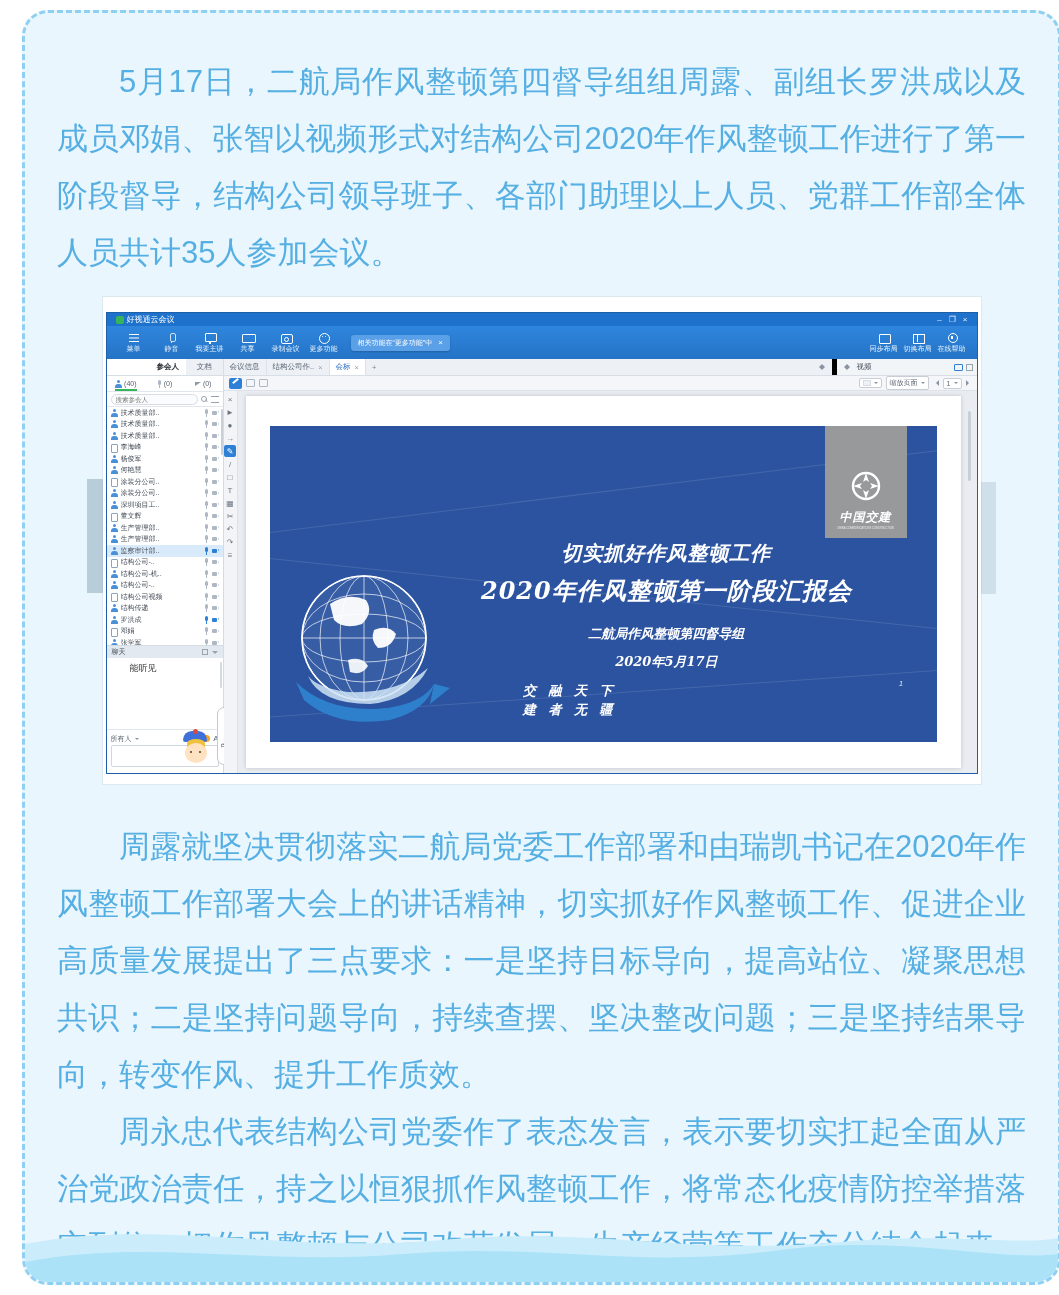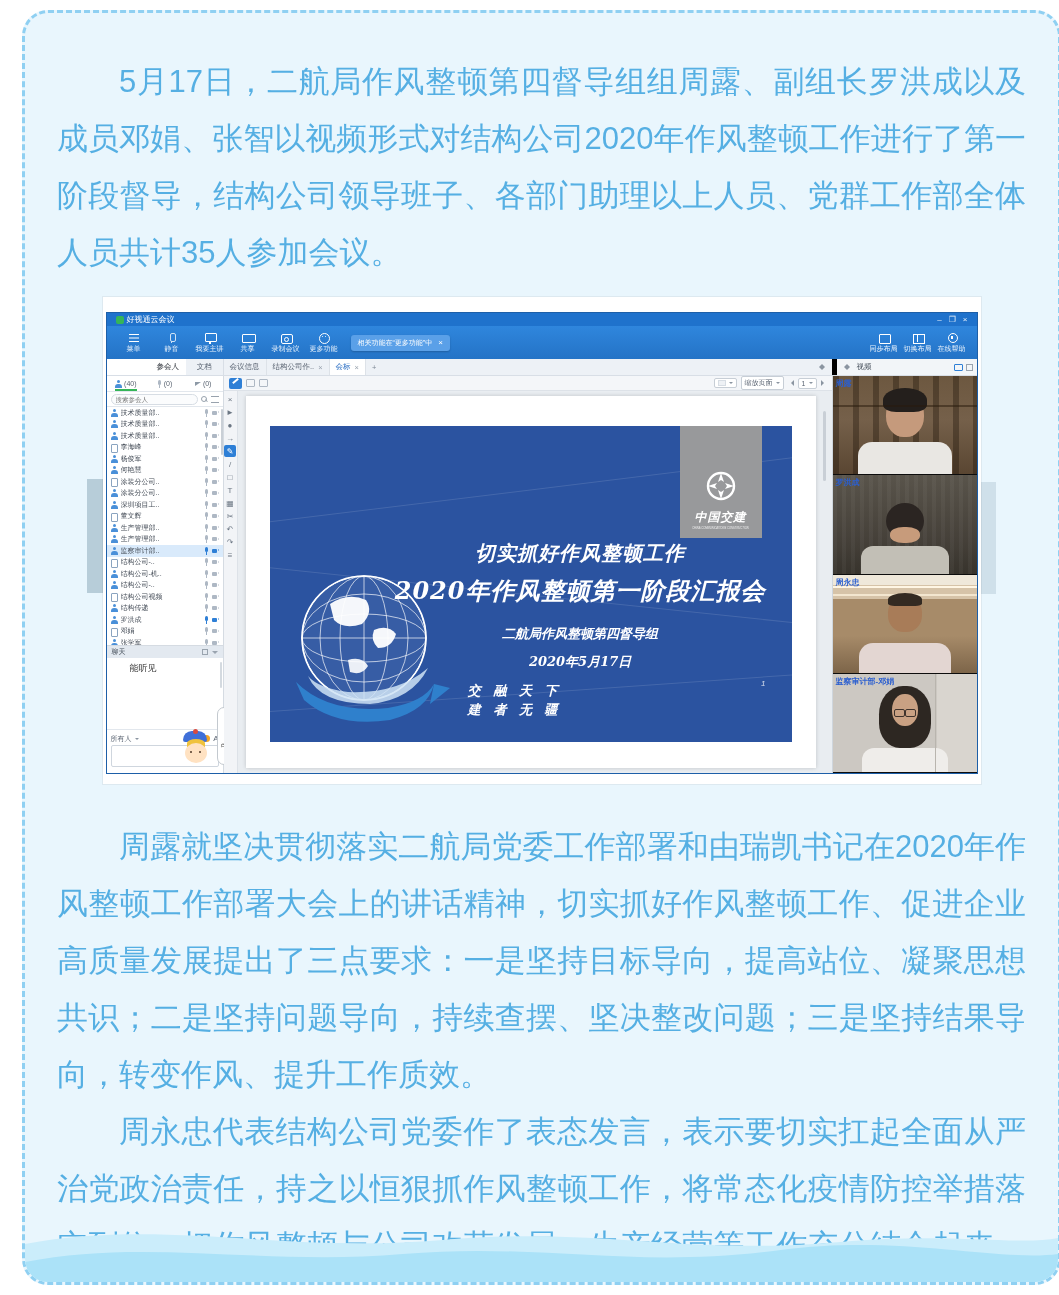--- a/index.html
+++ b/index.html
@@ -42,21 +42,21 @@
   .tb-btn.sm { width:34px; }
   .i-sync::before { content:""; position:absolute; left:2px; top:2px; width:10px; height:8px; border:1px solid #fff; border-radius:1px; }
   .i-layout::before { content:""; position:absolute; left:2px; top:2px; width:10px; height:8px; border:1px solid #fff; }
   .i-layout::after { content:""; position:absolute; left:6px; top:2px; width:1px; height:8px; background:#fff; }
   .i-help::before { content:""; position:absolute; left:3px; top:1px; width:8px; height:8px; border:1px solid #fff; border-radius:50%; }
   .i-help::after { content:""; position:absolute; left:6.5px; top:4px; width:1.5px; height:3px; background:#fff; }
   
   .tabsrow { height:17px; background:#edf1f6; border-bottom:1px solid #d8dee6; display:flex; align-items:stretch; font-size:7.5px; color:#5a6472; }
   .ltabs { width:117px; display:flex; border-right:1px solid #d8dee6; }
   .ltab { flex:1; display:flex; align-items:center; justify-content:center; }
-  .ltab.active { background:#fff; color:#2a2f36; font-weight:normal;padding-left:43px; }
+  .ltab.active { background:#fff; color:#2a2f36; font-weight:bold;padding-left:43px; }
   .dtab { display:flex; align-items:center; padding:0 6px; border-right:1px solid #dde2e8; white-space:nowrap; }
   .dtab.active { background:#fff; color:#2b6fc4; }
   .dtab .x { margin-left:4px; color:#98a2ad; }
   .tab-plus { padding:0 6px; display:flex; align-items:center; color:#7d8794; }
   .tabs-sp { flex:1; display:flex; align-items:center; justify-content:flex-end; padding-right:4px; color:#8b95a1; }
   .vhead { width:145px; border-left:5px solid #000000; display:flex; align-items:center; padding:0 4px; background:#f2f5f8; }
   .vhead .t { font-size:7.5px; color:#49525d; margin-left:4px; }
   .vhead .ic { margin-left:auto; width:9px; height:7px; border:1px solid #2e7fd6; border-radius:1px; }
   .vhead .ex { width:7px; height:7px; border:1px solid #9aa4af; margin-left:3px; }
   .arr { width:0; height:0; border:3px solid transparent; display:inline-block; }
@@ -536,43 +536,20 @@
                     <div>交 融 天 下</div>
                     <div>建 者 无 疆</div>
                   </div>
                   <div class="s-page">1</div>
                 </div>
               </div>
               <div class="doc-scroll"></div>
             </div>
           </div>
 
-          <div class="videocol">
-            <div class="vid v1">
-              <span class="vlabel">周露</span>
-              <div class="head"></div>
-              <div class="torso"></div>
-            </div>
-            <div class="vid v2">
-              <span class="vlabel">罗洪成</span>
-              <div class="head"></div>
-              <div class="torso"></div>
-            </div>
-            <div class="vid v3">
-              <span class="vlabel">周永忠</span>
-              <div class="head"></div>
-              <div class="torso"></div>
-            </div>
-            <div class="vid v4">
-              <span class="vlabel">监察审计部-邓娟</span>
-              <div class="head"></div>
-              <div class="glasses"></div>
-              <div class="torso"></div>
-            </div>
-          </div>
         </div>
 
       </div>
     </div>
   </div>
 
   <div class="article" style="padding-top:0;">
     <p>周露就坚决贯彻落实二航局党委工作部署和由瑞凯书记在2020年作风整顿工作部署大会上的讲话精神，切实抓好作风整顿工作、促进企业高质量发展提出了三点要求：一是坚持目标导向，提高站位、凝聚思想共识；二是坚持问题导向，持续查摆、坚决整改问题；三是坚持结果导向，转变作风、提升工作质效。</p>
     <p>周永忠代表结构公司党委作了表态发言，表示要切实扛起全面从严治党政治责任，持之以恒狠抓作风整顿工作，将常态化疫情防控举措落实到位，把作风整顿与公司改革发展、生产经营等工作充分结合起来，确保年度目标任务全面完成。</p>
 

